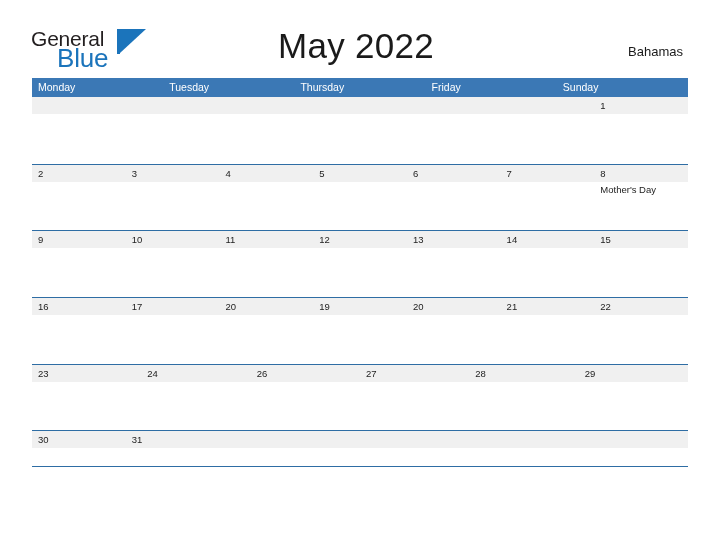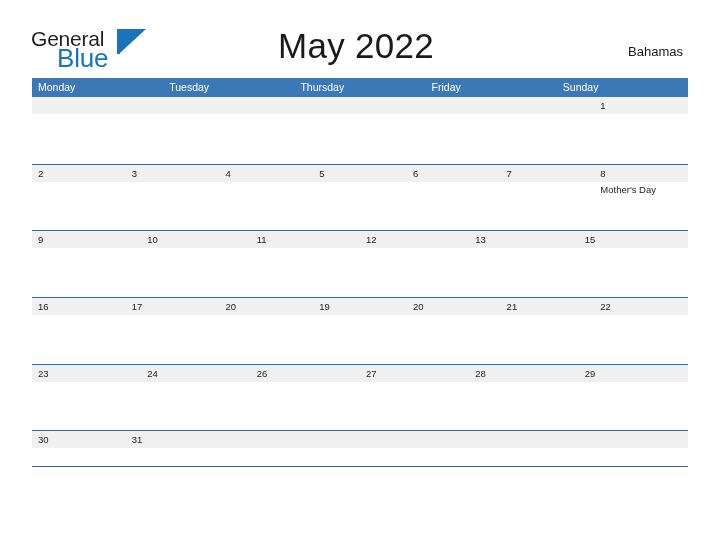--- a/index.html
+++ b/index.html
@@ -294,20 +294,23 @@
             <div class="day-cell">
               <span class="day-num">11</span>
             </div>
             <div class="day-cell">
               <span class="day-num">12</span>
             </div>
             <div class="day-cell">
               <span class="day-num">13</span>
             </div>
             <div class="day-cell">
+              <span class="day-num">14</span>
+            </div>
+            <div class="day-cell">
               <span class="day-num">15</span>
             </div>
           </div>
         </div>
         <div class="week-row">
           <div class="daynum-band"></div>
           <div class="week-cells">
             <div class="day-cell">
               <span class="day-num">16</span>
             </div>

